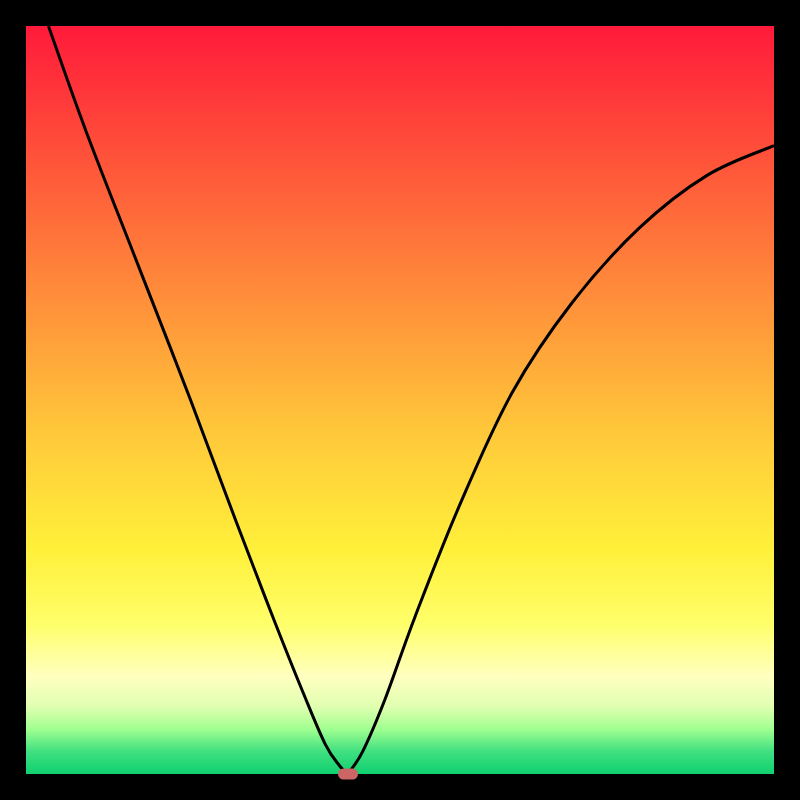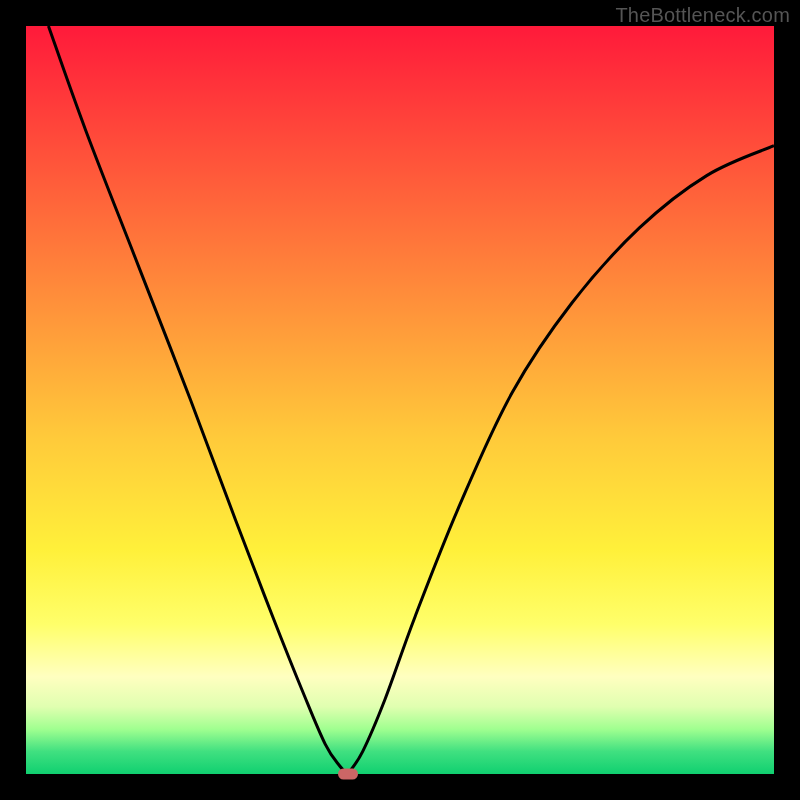--- a/index.html
+++ b/index.html
@@ -63,14 +63,13 @@
 <div class="outer-frame">
   <div class="plot-area"></div>
 
   <svg class="curve-svg" viewBox="0 0 748 748" preserveAspectRatio="none">
     <path id="curve-left" fill="none" stroke="#000" stroke-width="3" d="M 22.439999999999998,0 C 29.171999999999997,18.849600000000006 43.6832,61.63520000000004 59.84,104.72000000000003 C 75.99680000000001,147.8048 93.35040000000001,190.88959999999997 112.2,239.35999999999996 C 131.0496,287.83039999999994 147.0568,328.2224 164.56,374 C 182.0632,419.7776 194.62960000000004,454.6343999999999 209.44000000000003,493.67999999999995 C 224.2504,532.7256 234.72240000000002,559.9528 246.84,590.9200000000001 C 258.9576,621.8872000000001 267.3352,642.8312000000001 276.76,665.72 C 286.1848,688.6088 292.468,704.6160000000001 299.2,718.08 C 305.93199999999996,731.544 310.1208,735.1344 314.15999999999997,740.52 C 318.19919999999996,745.9055999999999 320.29359999999997,746.6536 321.64,748"></path>
     <path id="curve-right" fill="none" stroke="#000" stroke-width="3" d="M 321.64,748 C 324.3328,743.9608 329.86800000000005,739.0239999999999 336.6,725.56 C 343.332,712.096 349.61519999999996,697.4352 359.03999999999996,673.2 C 368.46479999999997,648.9648000000001 375.49600000000004,625.9264000000001 388.96000000000004,590.9200000000001 C 402.42400000000004,555.9136000000001 416.3368,519.1120000000001 433.84,478.72 C 451.34319999999997,438.32800000000003 466.004,402.8728 486.2,366.52 C 506.39599999999996,330.1672 523.1512,306.38079999999997 546.04,276.76 C 568.9287999999999,247.13920000000002 589.1248,224.84880000000004 613.36,201.96000000000004 C 637.5952,179.07120000000003 656.4448000000001,164.4104 680.6800000000001,149.60000000000002 C 704.9152,134.78960000000004 735.8824,125.06560000000006 748,119.68000000000006"></path>
   </svg>
 
   <div id="marker" class="bottleneck-marker" style="left: 347.64px; top: 774px; background: rgb(204, 102, 102);"></div>
 
-  <div class="watermark">TheBottleneck.com</div>
 </div>
 
 </body></html>

